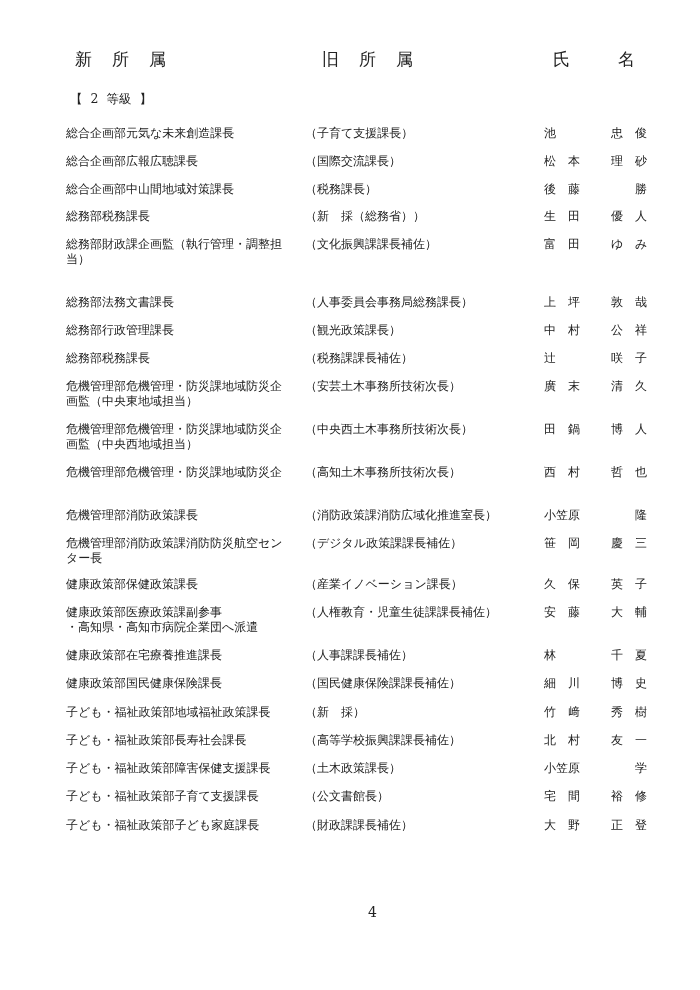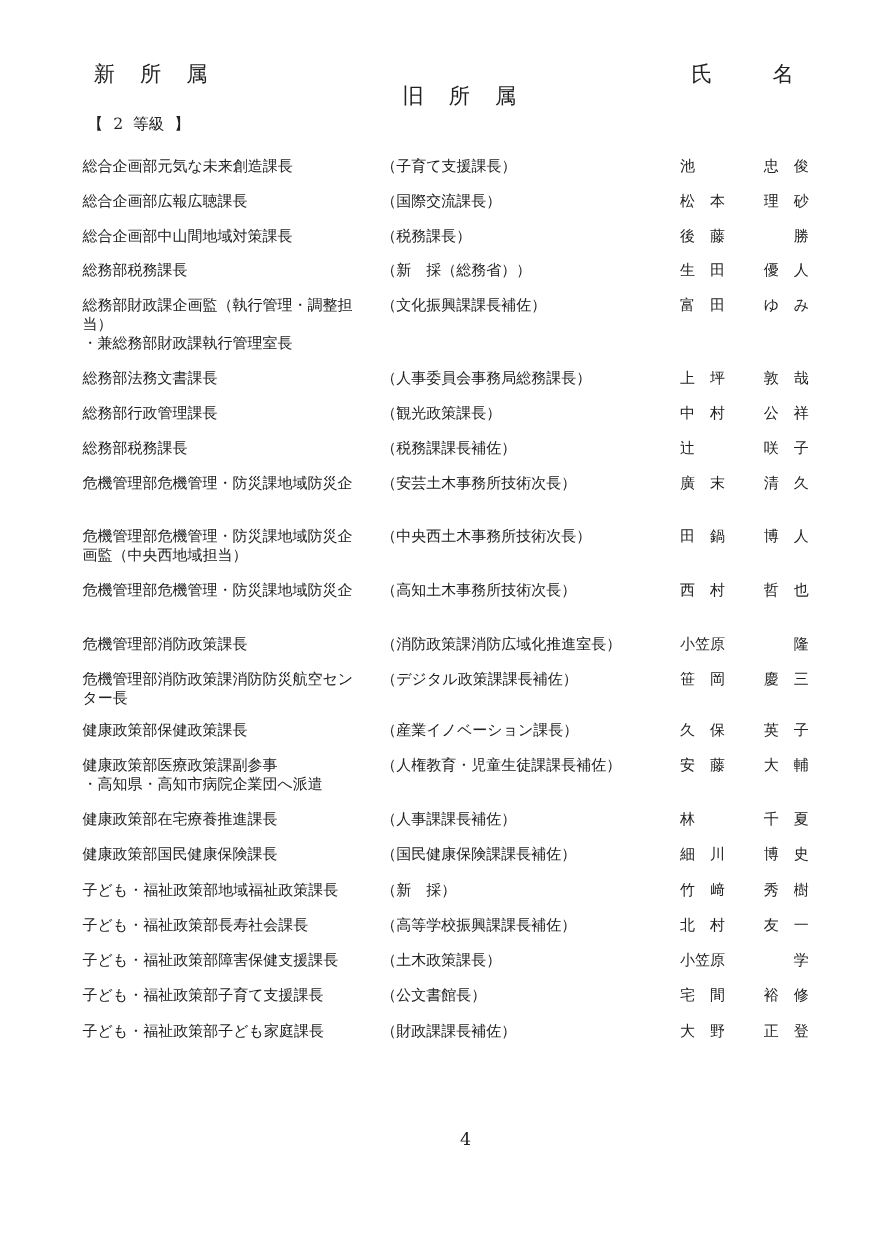--- a/index.html
+++ b/index.html
@@ -22,21 +22,21 @@
   .pnum { position: absolute; left: 368px; top: 904px; font-size: 14px; }
 </style>
 </head>
 <body>
 
 <div>
 
   <div class="hdr" style="left:75px;">
     <span>新</span><span style="width:20px"></span><span>所</span><span style="width:20px"></span><span>属</span>
   </div>
-  <div class="hdr" style="left:322px;margin-top:17px;">
+  <div class="hdr" style="left:322px;">
     <span>旧</span><span style="width:20px"></span><span>所</span><span style="width:20px"></span><span>属</span>
   </div>
   <div class="hdr" style="left:553px;">
     <span>氏</span><span style="width:48px"></span><span>名</span>
   </div>
 
   <div class="rank">
     <span>【</span><span>2</span><span>等級</span><span>】</span>
   </div>
 
@@ -86,21 +86,20 @@
           <span style="left: 0px;">生</span>
           <span style="left: 24px;">田</span>
           <span style="left: 67px;">優</span>
           <span style="left: 91px;">人</span>
         </div>
       </div>
       <div class="row" style="top: 237px;">
         <div class="c1">
           <div>総務部財政課企画監（執行管理・調整担</div>
           <div>当）</div>
-          <div>・兼総務部財政課執行管理室長</div>
         </div>
         <div class="c2">（文化振興課課長補佐）</div>
         <div class="c3">
           <span style="left: 0px;">富</span>
           <span style="left: 24px;">田</span>
           <span style="left: 67px;">ゆ</span>
           <span style="left: 91px;">み</span>
         </div>
       </div>
       <div class="row" style="top: 295px;">
@@ -135,20 +134,21 @@
         <div class="c3">
           <span style="left: 0px;">辻</span>
           <span style="left: 24px;"></span>
           <span style="left: 67px;">咲</span>
           <span style="left: 91px;">子</span>
         </div>
       </div>
       <div class="row" style="top: 379px;">
         <div class="c1">
           <div>危機管理部危機管理・防災課地域防災企</div>
+          <div>画監（中央東地域担当）</div>
         </div>
         <div class="c2">（安芸土木事務所技術次長）</div>
         <div class="c3">
           <span style="left: 0px;">廣</span>
           <span style="left: 24px;">末</span>
           <span style="left: 67px;">清</span>
           <span style="left: 91px;">久</span>
         </div>
       </div>
       <div class="row" style="top: 422px;">

